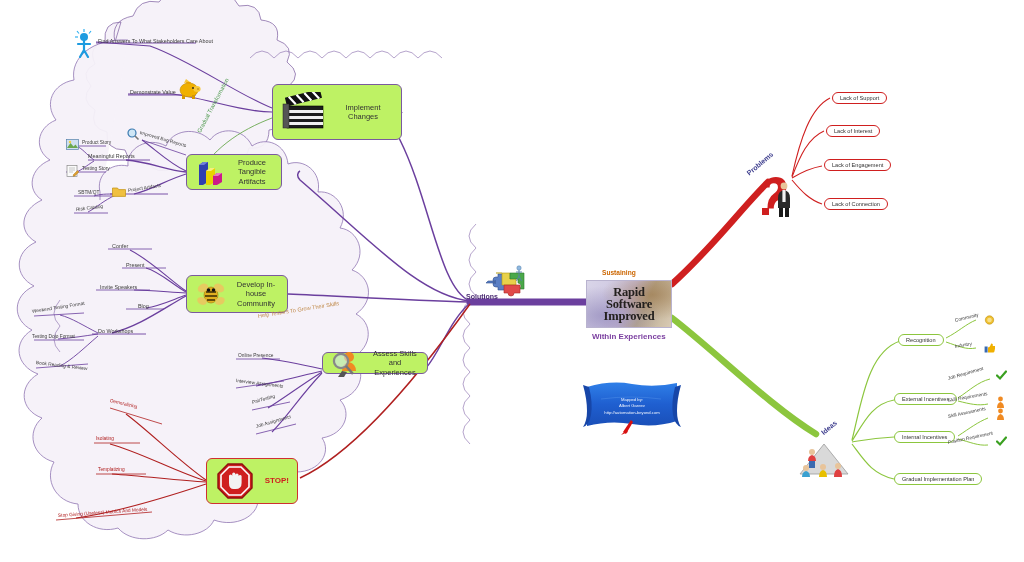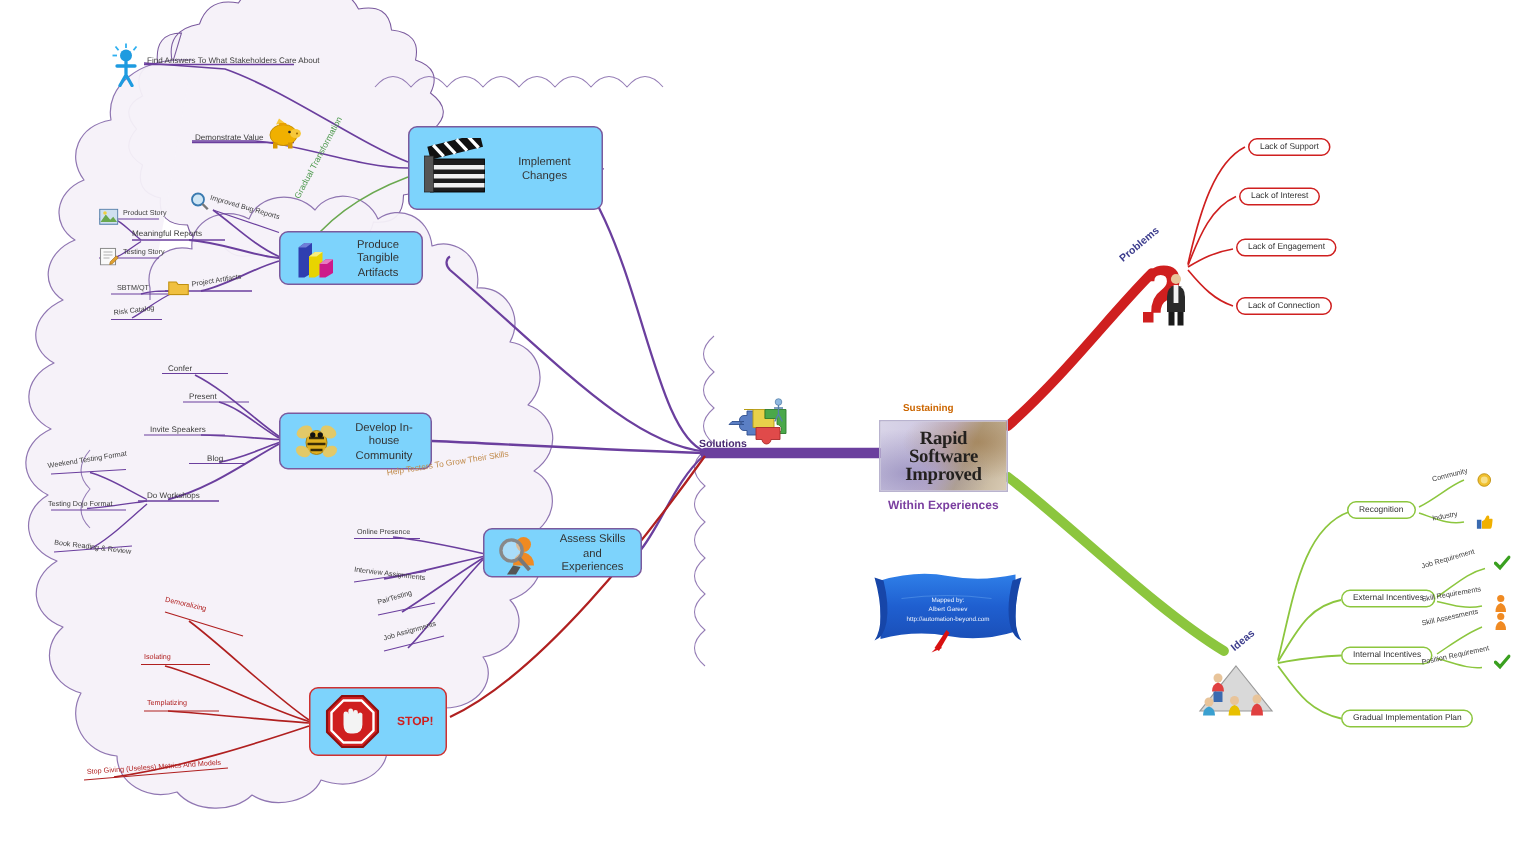--- a/index.html
+++ b/index.html
@@ -4,21 +4,21 @@
 <title>Rapid Software Testing Mind Map</title>
 <style>
   html,body{margin:0;padding:0;background:#ffffff;}
   body{font-family:"Liberation Sans", sans-serif;}
   #stage{position:relative;width:1024px;height:562px;overflow:hidden;background:#ffffff;}
   #edges{position:absolute;left:0;top:0;width:1024px;height:562px;pointer-events:none;}
 
   .node{position:absolute;box-sizing:border-box;}
 
   
-  .boxnode{background:#7dd3fc;border:1px solid #7a5a9e;border-radius:6px;
+  .boxnode{background:#bef264;border:1px solid #7a5a9e;border-radius:6px;
            display:flex;align-items:center;gap:6px;padding:4px 8px;}
   .boxnode .lbl{font-size:7.5px;color:#333;line-height:1.25;text-align:center;flex:1;}
 
   .pillnode{background:#ffffff;border:1px solid #cf1f1f;border-radius:9px;
             padding:2px 7px;font-size:5.6px;color:#333;white-space:nowrap;}
   .pillnode.green{border-color:#8cc63e;}
 
   
   .textnode{font-size:5.4px;color:#3b3b3b;white-space:nowrap;}
   .textnode.tiny{font-size:4.8px;}
@@ -245,21 +245,21 @@
       <ellipse cx="8" cy="9" rx="5.5" ry="4" fill="#e8c860" opacity="0.95" transform="rotate(-28 8 9)"></ellipse>
       <ellipse cx="24" cy="9" rx="5.5" ry="4" fill="#e8c860" opacity="0.95" transform="rotate(28 24 9)"></ellipse>
       <ellipse cx="7" cy="22" rx="5" ry="3.6" fill="#e8c860" opacity="0.95" transform="rotate(26 7 22)"></ellipse>
       <ellipse cx="25" cy="22" rx="5" ry="3.6" fill="#e8c860" opacity="0.95" transform="rotate(-26 25 22)"></ellipse>
       <circle cx="13.5" cy="11" r="1.8" fill="#111"></circle>
       <circle cx="18.5" cy="11" r="1.8" fill="#111"></circle>
     </svg>
     <span class="lbl">Develop In-house Community</span>
   </div>
 
-  <div class="node boxnode" style="left:322px;top:352px;width:106px;height:33px;">
+  <div class="node boxnode" style="left:322px;top:352px;width:106px;height:22px;">
     <svg class="ic" width="34" height="32" viewBox="0 0 34 32">
       <circle cx="18" cy="10" r="5" fill="#f08a22"></circle>
       <path d="M18,15 q7,2 7,9 l-14,0 q0,-7 7,-9 Z" fill="#f08a22"></path>
       <path d="M11,24 l-4,6 h6 l3,-5 Z" fill="#555"></path>
       <circle cx="10" cy="14" r="7" fill="none" stroke="#888" stroke-width="2.4"></circle>
       <circle cx="10" cy="14" r="6" fill="#cfe6f5" opacity="0.55"></circle>
       <line x1="15" y1="19" x2="22" y2="27" stroke="#777" stroke-width="2.6"></line>
     </svg>
     <span class="lbl">Assess Skills and Experiences</span>
   </div>

